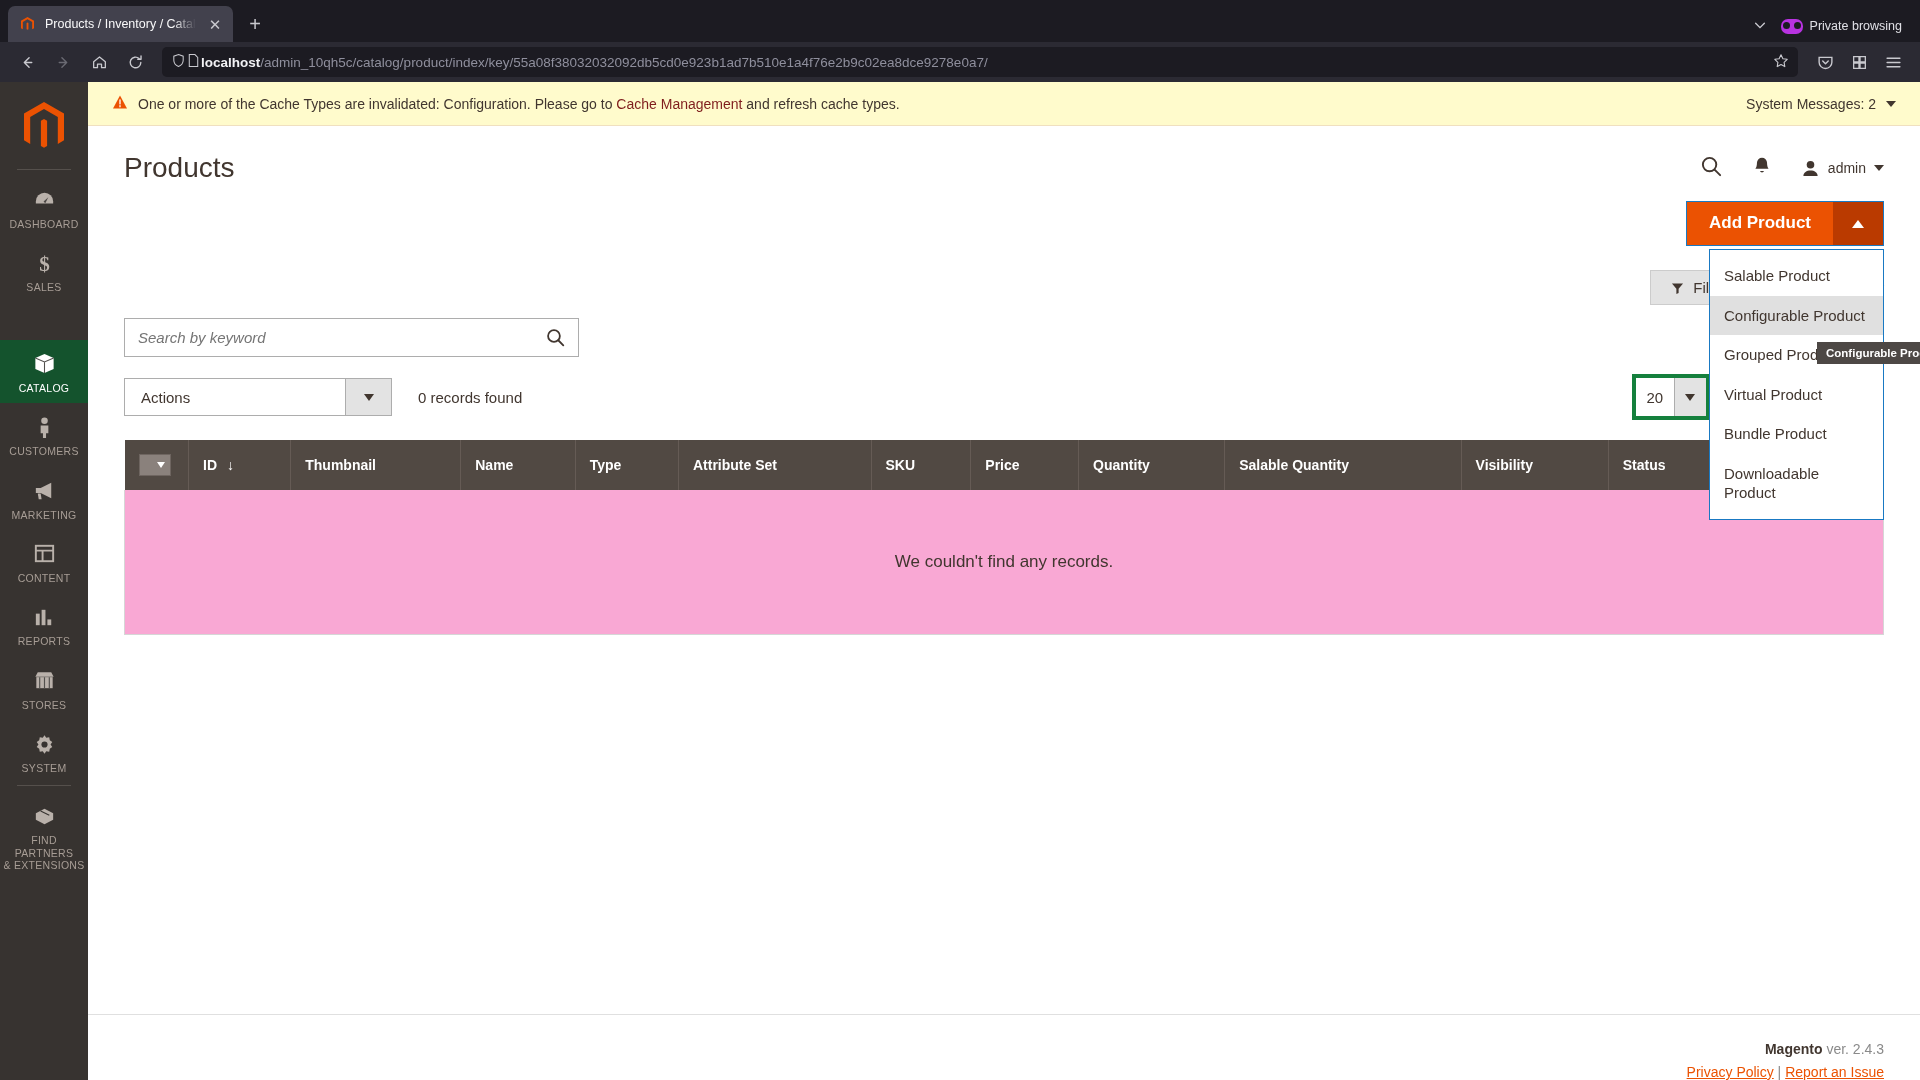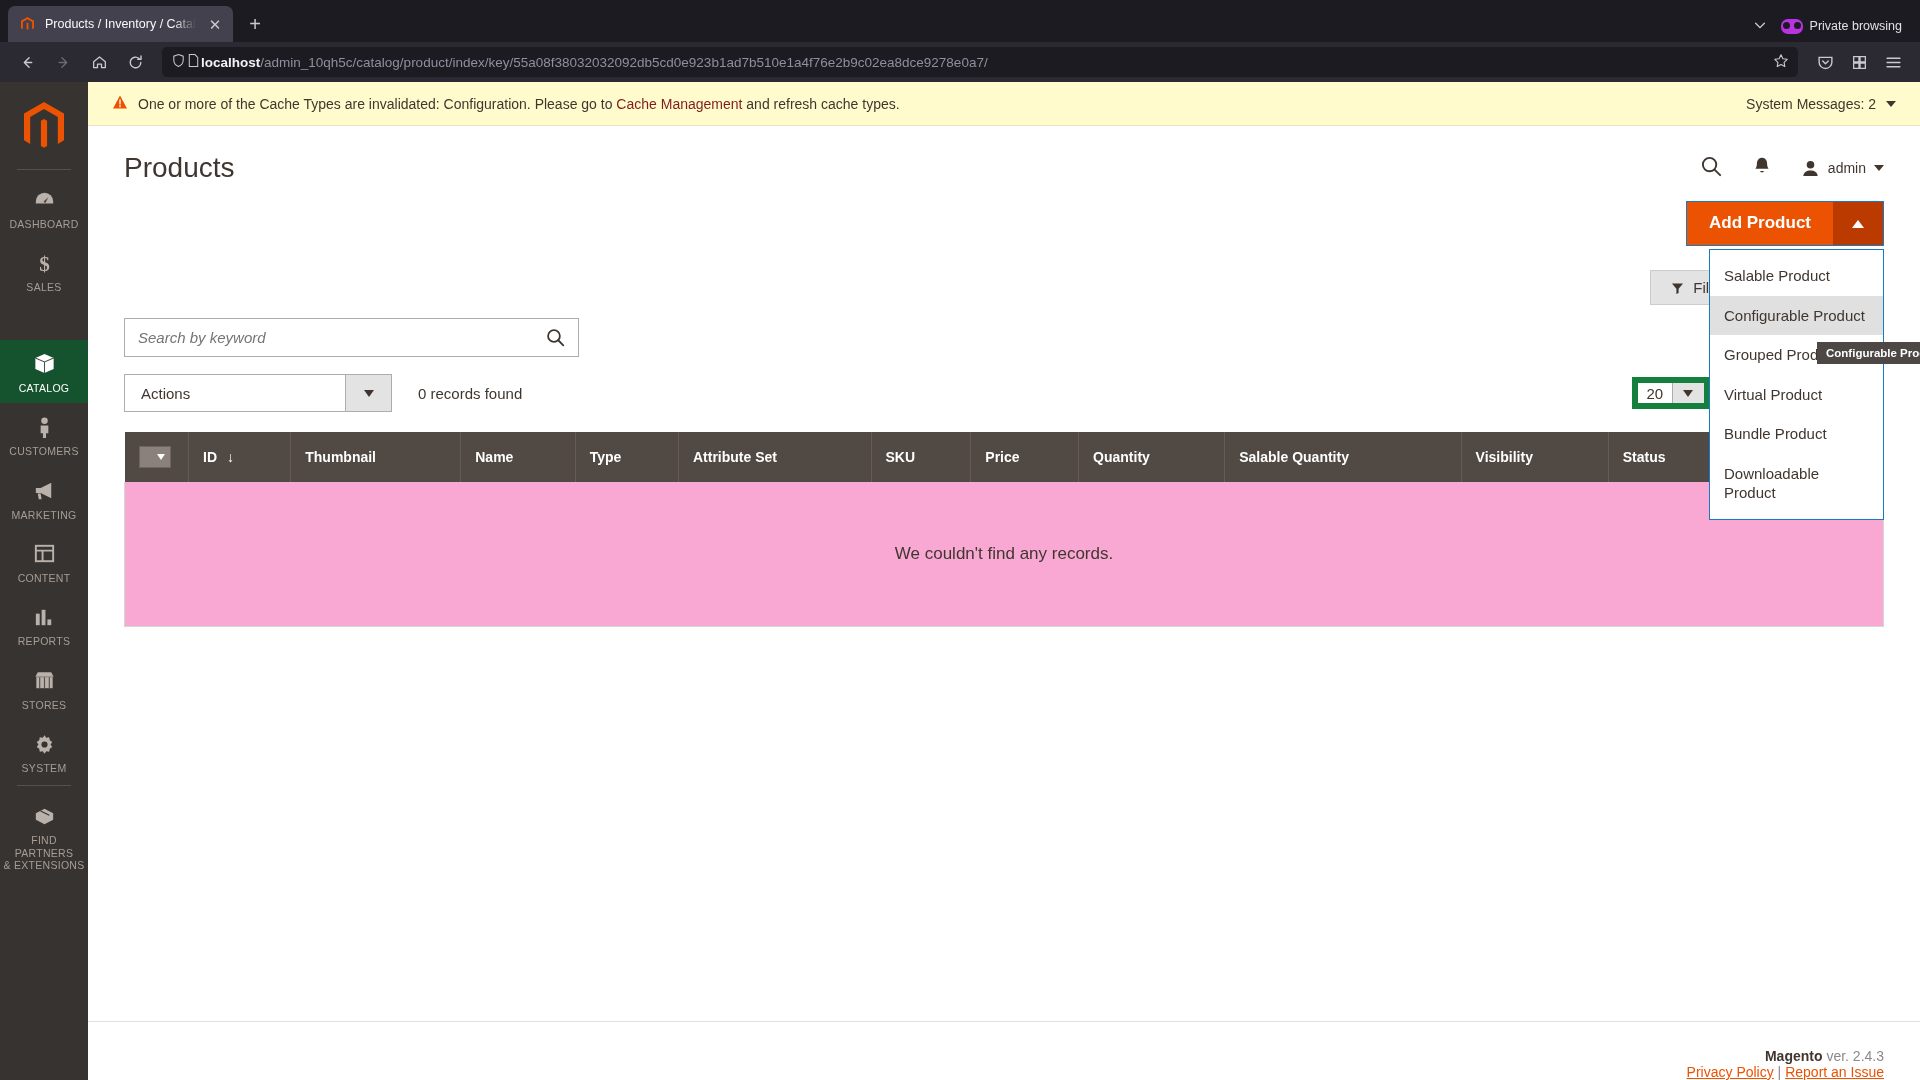--- a/index.html
+++ b/index.html
@@ -187,21 +187,21 @@
   }
   #actions-label { flex: 1; padding-left: 16px; font-size: 15px; color: #41362f; }
   #actions-arrow {
     width: 46px; height: 100%; background: #e3e3e3; border-left: 1px solid #adadad;
     display: flex; align-items: center; justify-content: center;
   }
   .caret-down-sm { width: 0; height: 0; border-left: 5px solid transparent; border-right: 5px solid transparent; border-top: 7px solid #41362f; }
   #records-found { font-size: 15px; color: #41362f; }
   #pager-group { margin-left: auto; display: flex; align-items: center; gap: 13px; }
   #per-page-select {
-    width: 78px; height: 32px; border: 6px solid #15803d;
+    width: 78px; height: 46px; border: 4px solid #15803d;
     display: flex; align-items: center; background: #fff;
   }
   #per-page-value { flex: 1; text-align: center; font-size: 15px; color: #41362f; }
   #per-page-arrow {
     width: 32px; height: 100%; background: #e3e3e3; border-left: 1px solid #adadad;
     display: flex; align-items: center; justify-content: center;
   }
   #per-page-label { font-size: 15px; color: #41362f; }
   .pager-btn {
     width: 38px; height: 38px; border: 1px solid #adadad; background: #f3f3f3;
@@ -232,21 +232,21 @@
   #footer {
     margin-top: auto; border-top: 1px solid #e0e0e0; background: #ffffff;
     padding: 26px 36px 0 36px; display: flex; align-items: flex-start;
   }
   #footer-left { display: flex; align-items: center; gap: 13px; }
   #footer-logo { width: 18px; height: 21px; }
   #copyright { font-size: 13.5px; color: #8a8a8a; }
   #footer-right { margin-left: auto; text-align: right; }
   #version-line { font-size: 14px; color: #8a8a8a; }
   #version-line b { color: #41362f; font-weight: 700; }
-  #footer-links { font-size: 14px; color: #8a8a8a; }
+  #footer-links { font-size: 14px; margin-top: 7px; color: #8a8a8a; }
   #footer-links a { color: #eb5202; text-decoration: underline; }
 </style>
 </head>
 <body>
 
 <div id="browser-chrome">
 
   <div id="tab-strip">
     <div class="tab">
       <span class="tab-favicon">

